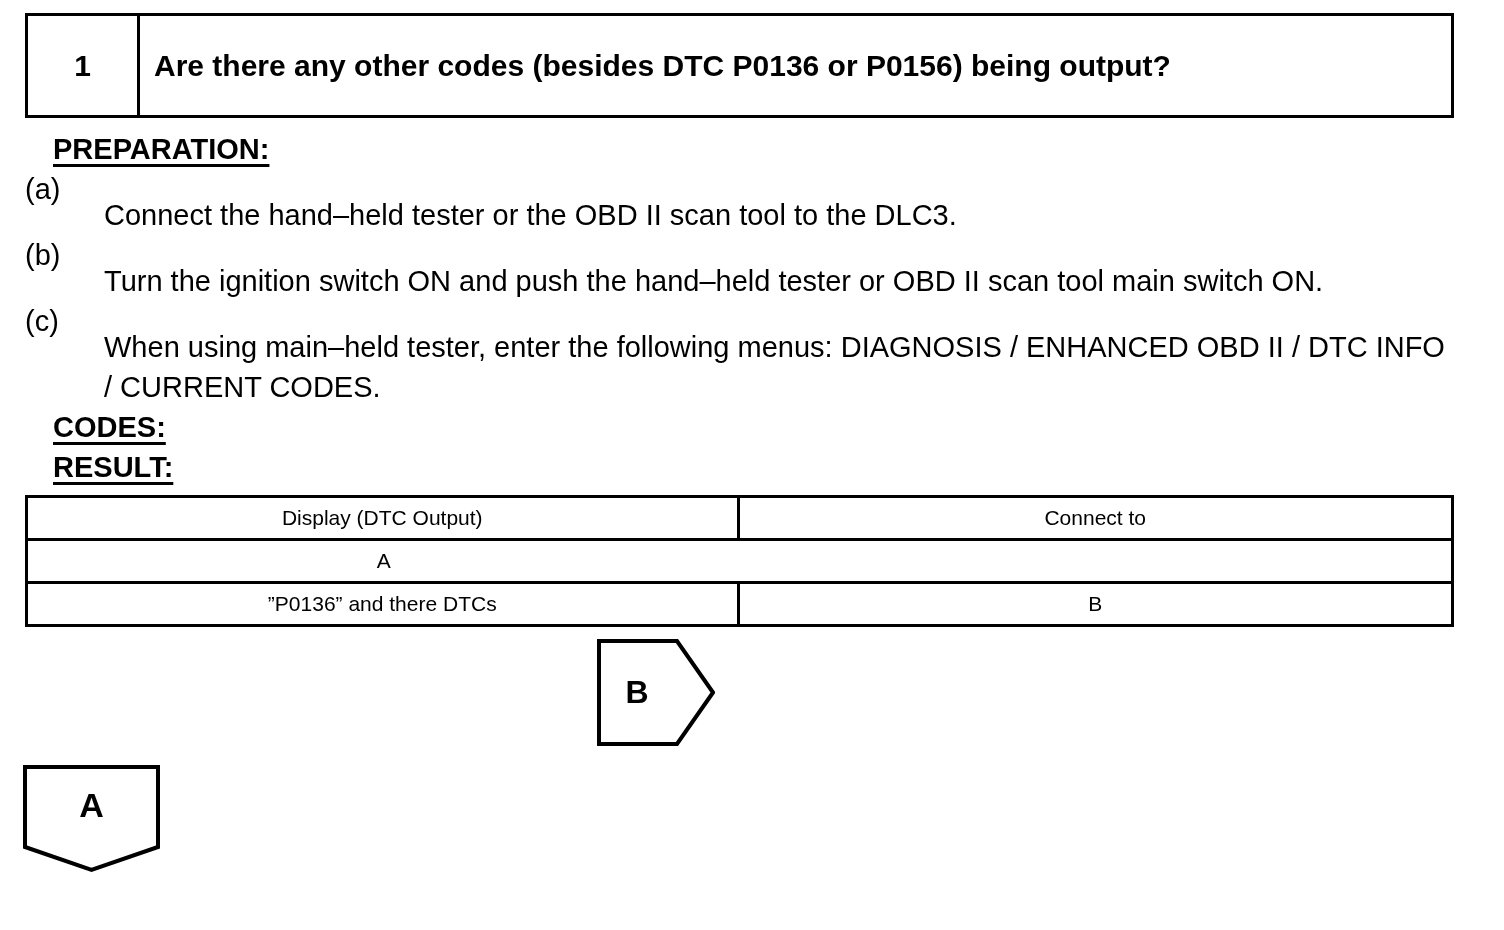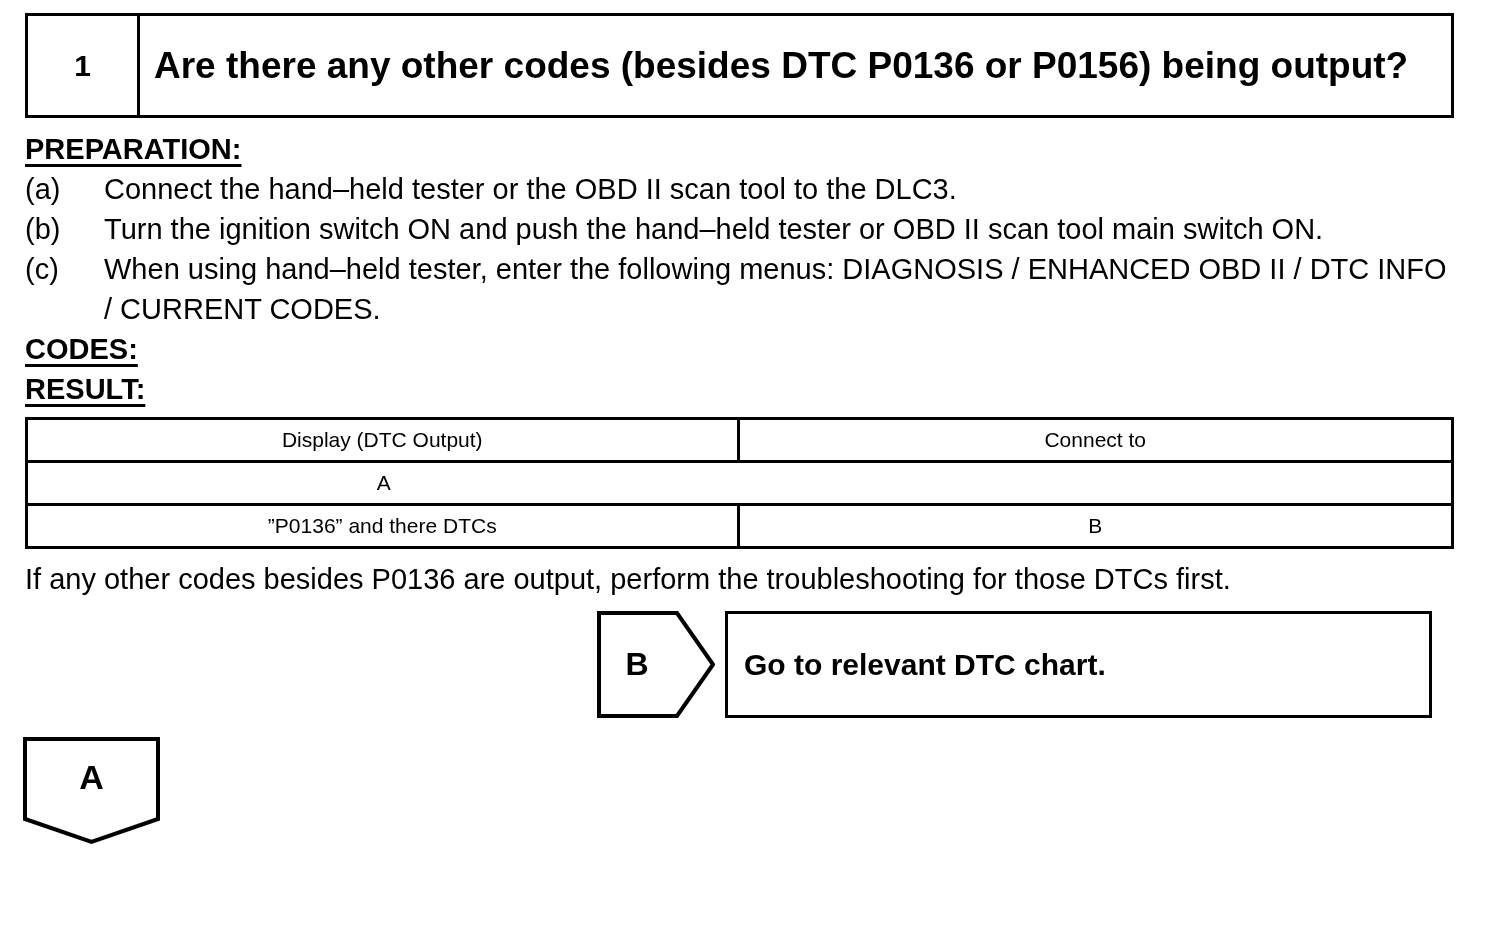--- a/index.html
+++ b/index.html
@@ -30,35 +30,36 @@
     align-items: center;
     justify-content: center;
     font-size: 30px;
     font-weight: bold;
   }
   .qtext {
     flex: 1;
     display: flex;
     align-items: center;
     padding-left: 14px;
-    font-size: 37px;
+    font-size: 30px;
     font-weight: bold;
   }
 
   
   .body-text { font-size: 29px; line-height: 40px; margin-top: 11px; width: 1440px; }
   .sec-heading {
     font-weight: bold;
     text-decoration: underline;
     text-decoration-thickness: 3px;
     text-underline-offset: 5px;
+    margin-left: 28px;
   }
   .step { display: flex; }
   .step-label { width: 79px; flex: none; }
-  .step-text { width: 1357px; }
+  .step-text { width: 1357px; margin-top: 26px; }
 
   
   .dtc-table {
     width: 1429px;
     border: 3px solid #000;
     margin: 8px 0 10px 0;
   }
   .t-row { display: flex; border-top: 3px solid #000; }
   .t-row:first-child { border-top: none; }
   .t-cell {
@@ -127,21 +128,21 @@
         <div class="step">
           <span class="step-label">(a)</span>
           <span class="step-text">Connect the hand–held tester or the OBD II scan tool to the DLC3.</span>
         </div>
         <div class="step">
           <span class="step-label">(b)</span>
           <span class="step-text">Turn the ignition switch ON and push the hand–held tester or OBD II scan tool main switch ON.</span>
         </div>
         <div class="step">
           <span class="step-label">(c)</span>
-          <span class="step-text">When using hand–held tester, enter the following menus: DIAGNOSIS / ENHANCED OBD II / DTC INFO / CURRENT CODES.</span>
+          <span class="step-text">When using main–held tester, enter the following menus: DIAGNOSIS / ENHANCED OBD II / DTC INFO / CURRENT CODES.</span>
         </div>
       </div>
 
       <div>
         <span class="sec-heading">CODES:</span>
       </div>
 
       <div>
         <span class="sec-heading">RESULT:</span>
 
@@ -154,33 +155,29 @@
             <div class="t-cell">A</div>
           </div>
           <div class="t-row">
             <div class="t-cell left">”P0136” and there DTCs</div>
             <div class="t-cell">B</div>
           </div>
         </div>
       </div>
 
       <div>
-        <div>If any other codes besides P0136 are output, perform the troubleshooting for those DTCs first.</div>
       </div>
     </div>
 
     <div class="branch-row">
       <div class="pent-b">
         <svg width="118" height="107" viewBox="0 0 118 107">
           <polygon points="2,2 80,2 116,53.5 80,105 2,105" fill="#ffffff" stroke="#000000" stroke-width="4"></polygon>
         </svg>
         <span class="pent-letter">B</span>
-      </div>
-      <div class="action-box">
-        <span>Go to relevant DTC chart.</span>
       </div>
     </div>
 
     <div class="pent-a">
       <svg width="137" height="108" viewBox="0 0 137 108">
         <polygon points="2,2 135,2 135,82 68.5,105 2,82" fill="#ffffff" stroke="#000000" stroke-width="4"></polygon>
       </svg>
       <span class="pent-letter">A</span>
     </div>
 

